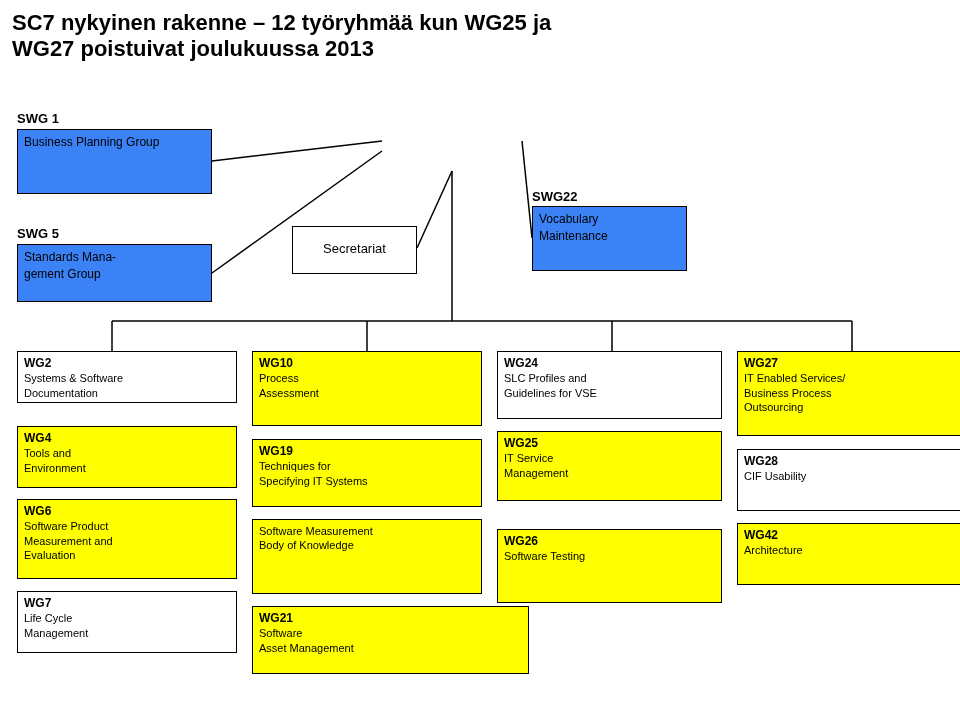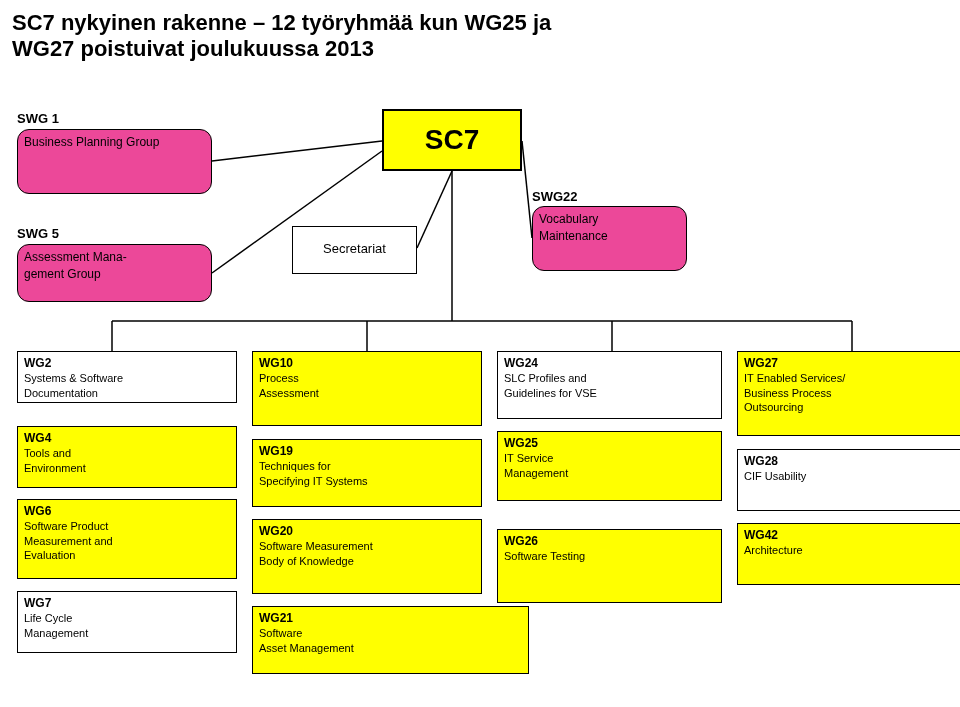--- a/index.html
+++ b/index.html
@@ -58,21 +58,21 @@
       line-height: 1.3;
     }
 
     .abs-box .wg-num {
       font-weight: bold;
       font-size: 12px;
       display: block;
     }
 
     .bg-yellow { background: #ffff00; }
-    .bg-gray { background: #ec4899; border-radius: 12px; }
+    .bg-gray { background: #3b82f6; }
     .bg-white { background: #ffffff; }
   </style>
 </head>
 <body>
 
 <div class="page">
 
   <div class="title-section">
     <div class="main-title">
       <span>SC7 nykyinen rakenne – 12 työryhmää kun WG25 ja</span><br>
@@ -107,31 +107,28 @@
 
     <div style="position:absolute;left:5px;top:40px;font-weight:bold;font-size:13px;">SWG 1</div>
 
     <div class="abs-box bg-gray" style="left:5px;top:58px;width:195px;height:65px;">
       <span style="font-size:12px;line-height:1.4;">Business Planning Group</span>
     </div>
 
     <div style="position:absolute;left:5px;top:155px;font-weight:bold;font-size:13px;">SWG 5</div>
 
     <div class="abs-box bg-gray" style="left:5px;top:173px;width:195px;height:58px;">
-      <span style="font-size:12px;line-height:1.4;white-space:pre-line;">Assessment Mana-
+      <span style="font-size:12px;line-height:1.4;white-space:pre-line;">Standards Mana-
 gement Group</span>
     </div>
 
     <div class="abs-box bg-white" style="left:280px;top:155px;width:125px;height:48px;display:flex;align-items:center;justify-content:center;">
       <span style="font-size:13px;font-weight:normal;">Secretariat</span>
     </div>
 
-    <div class="abs-box bg-yellow" style="left:370px;top:38px;width:140px;height:62px;display:flex;align-items:center;justify-content:center;border:2px solid #000;">
-      <span style="font-size:28px;font-weight:bold;">SC7</span>
-    </div>
 
     <div style="position:absolute;left:520px;top:118px;font-weight:bold;font-size:13px;">SWG22</div>
 
     <div class="abs-box bg-gray" style="left:520px;top:135px;width:155px;height:65px;">
       <span style="font-size:12px;line-height:1.4;white-space:pre-line;">Vocabulary
 Maintenance</span>
     </div>
 
     <div class="abs-box bg-white" style="left:5px;top:280px;width:220px;height:52px;">
       <span class="wg-num">WG2</span>
@@ -164,21 +161,20 @@
 Assessment</span>
     </div>
 
     <div class="abs-box bg-yellow" style="left:240px;top:368px;width:230px;height:68px;">
       <span class="wg-num">WG19</span>
       <span style="white-space:pre-line;font-size:11px;">Techniques for
 Specifying IT Systems</span>
     </div>
 
     <div class="abs-box bg-yellow" style="left:240px;top:448px;width:230px;height:75px;">
-      <span class="wg-num">WG20</span>
       <span style="white-space:pre-line;font-size:11px;">Software Measurement
 Body of Knowledge</span>
     </div>
 
     <div class="abs-box bg-yellow" style="left:240px;top:535px;width:277px;height:68px;">
       <span class="wg-num">WG21</span>
       <span style="white-space:pre-line;font-size:11px;">Software
 Asset Management</span>
     </div>
 

